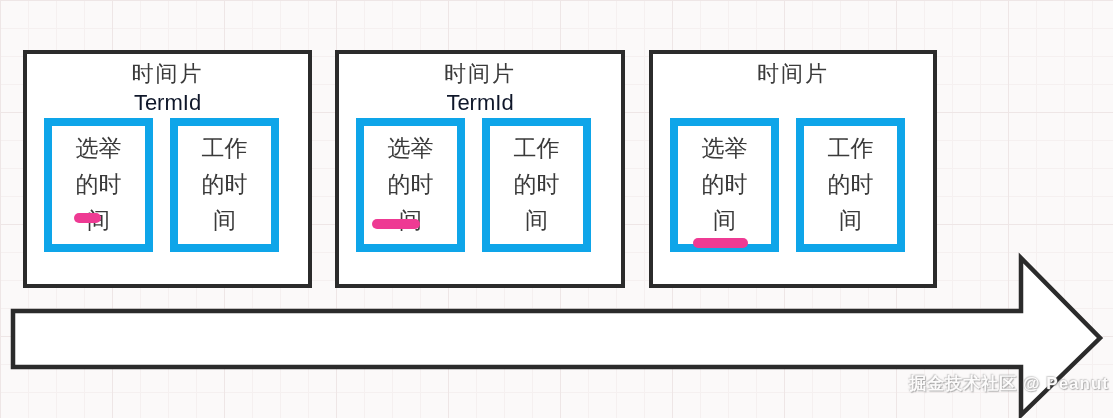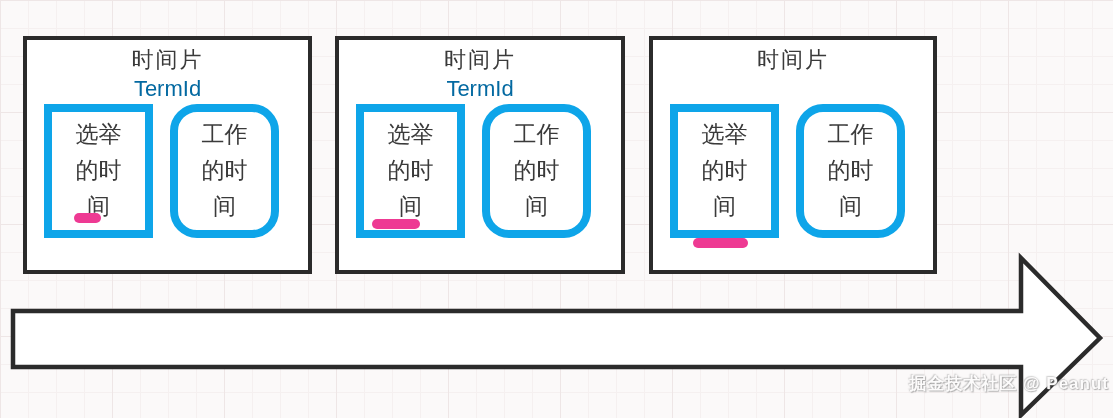--- a/index.html
+++ b/index.html
@@ -15,60 +15,60 @@
     background-image:
       linear-gradient(to right, #eee6e6 1px, transparent 1px),
       linear-gradient(to bottom, #eee6e6 1px, transparent 1px),
       linear-gradient(to right, #f5f0f0 1px, transparent 1px),
       linear-gradient(to bottom, #f5f0f0 1px, transparent 1px);
     background-size: 112px 112px, 112px 112px, 28px 28px, 28px 28px;
   }
 
   .panel {
     position: absolute;
-    top: 36px;
+    top: 50px;
     height: 238px;
     background: #ffffff;
     border: 4px solid #2b2b2b;
   }
   .panel-1 { left: 23px;  width: 289px; }
   .panel-2 { left: 335px; width: 290px; }
   .panel-3 { left: 649px; width: 288px; }
 
   .panel-title {
     margin-top: 5px;
     text-align: center;
     font-size: 22px;
     line-height: 29px;
     color: #3a3a3a;
     letter-spacing: 2px;
   }
   .panel-termid {
     text-align: center;
     font-size: 22px;
     line-height: 29px;
-    color: #0369a1;
+    color: #0f172a;
   }
 
   .inner-box {
     position: absolute;
     top: 64px;
     width: 109px;
     height: 134px;
     background: #ffffff;
     border: 8px solid #0ea5e9;
     text-align: center;
     font-size: 23px;
     line-height: 36px;
     color: #3a3a3a;
     white-space: pre-line;
     padding-top: 4px;
   }
   .inner-box.left  { left: 17px; }
-  .inner-box.right { left: 143px; border-radius: 27px; }
+  .inner-box.right { left: 143px; }
 
   .marker {
     position: absolute;
     height: 10px;
     border-radius: 5px;
     background: #ee3a93;
     z-index: 5;
   }
   .marker-1 { left: 74px;  top: 213px; width: 27px; }
   .marker-2 { left: 372px; top: 219px; width: 48px; }

